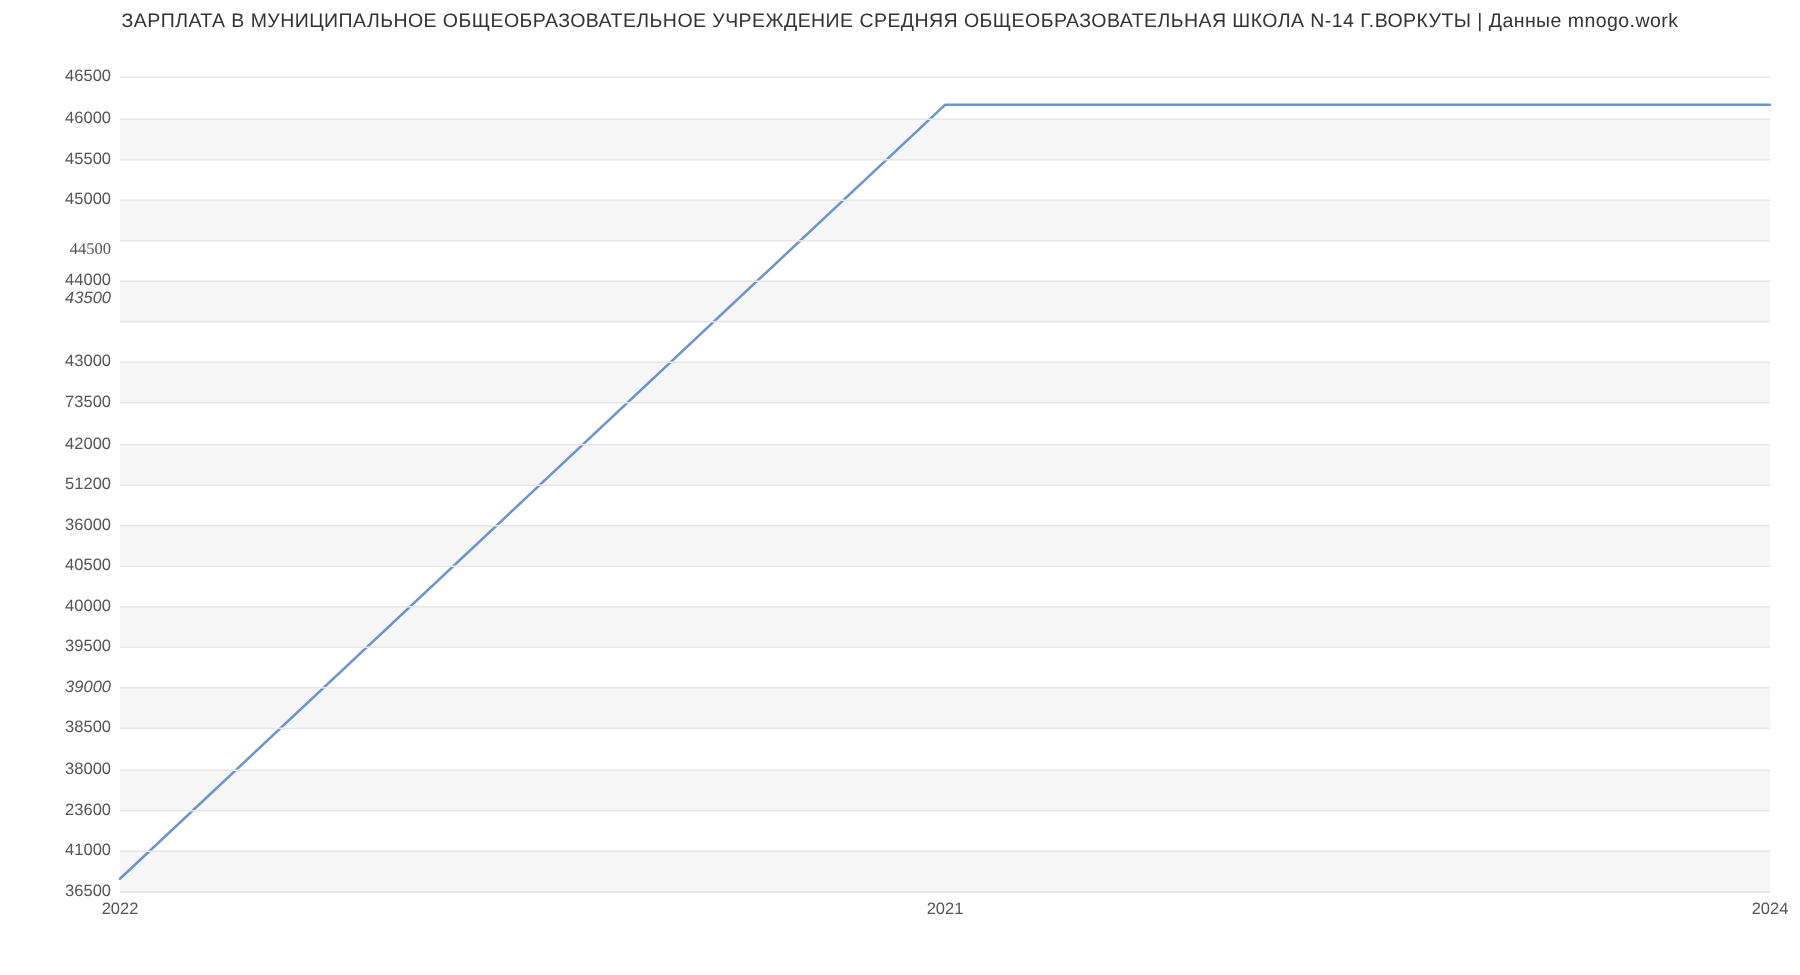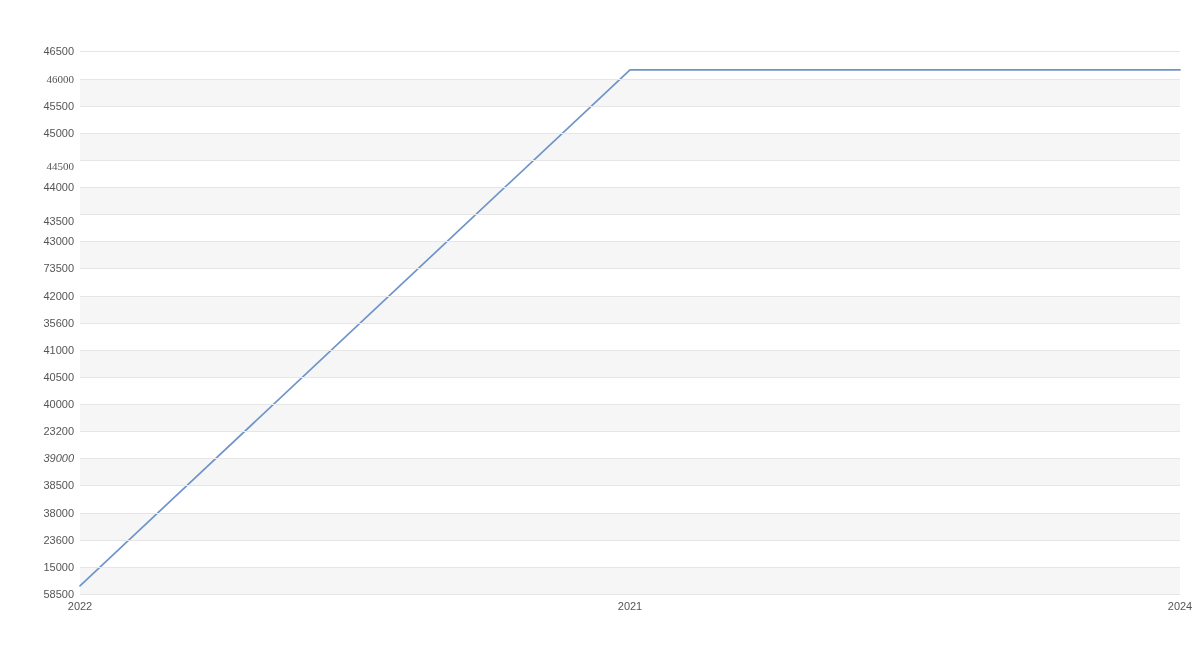--- a/index.html
+++ b/index.html
@@ -76,20 +76,21 @@
     stroke: #6f94c9;
     stroke-width: 1.7;
     stroke-linejoin: round;
     stroke-linecap: round;
   }
 </style>
 </head>
 <body>
 
 <div class="chart-container">
+  <div class="chart-title">ЗАРПЛАТА В МУНИЦИПАЛЬНОЕ ОБЩЕОБРАЗОВАТЕЛЬНОЕ УЧРЕЖДЕНИЕ СРЕДНЯЯ ОБЩЕОБРАЗОВАТЕЛЬНАЯ ШКОЛА N-14 Г.ВОРКУТЫ | Данные mnogo.work</div>
 
   <div class="plot-area">
       <div class="band" style="top: 32.5545px; height: 27.1287px;"></div>
       <div class="band" style="top: 86.8119px; height: 27.1287px;"></div>
       <div class="band" style="top: 141.069px; height: 27.1287px;"></div>
       <div class="band" style="top: 195.327px; height: 27.1287px;"></div>
       <div class="band" style="top: 249.584px; height: 27.1287px;"></div>
       <div class="band" style="top: 303.842px; height: 27.1287px;"></div>
       <div class="band" style="top: 358.099px; height: 27.1287px;"></div>
       <div class="band" style="top: 412.356px; height: 27.1287px;"></div>
@@ -113,37 +114,37 @@
       <div class="gridline" style="top: 222.455px;"></div>
       <div class="gridline" style="top: 195.327px;"></div>
       <div class="gridline" style="top: 168.198px;"></div>
       <div class="gridline" style="top: 141.069px;"></div>
       <div class="gridline" style="top: 113.941px;"></div>
       <div class="gridline" style="top: 86.8119px;"></div>
       <div class="gridline" style="top: 59.6832px;"></div>
       <div class="gridline" style="top: 32.5545px;"></div>
       <div class="gridline" style="top: 5.42574px;"></div>
     </div>
-<div class="y-tick-label" style="top: 594px;">58500</div>
-    <div class="y-tick-label" style="top: 566.871px;">15000</div>
+<div class="y-tick-label" style="top: 594px;">36500</div>
+    <div class="y-tick-label" style="top: 566.871px;">41000</div>
     <div class="y-tick-label" style="top: 539.743px;">23600</div>
     <div class="y-tick-label" style="top: 512.614px;">38000</div>
     <div class="y-tick-label" style="top: 485.485px;">38500</div>
     <div class="y-tick-label" style="top: 458.356px; font-style: italic;">39000</div>
-    <div class="y-tick-label" style="top: 431.228px;">23200</div>
+    <div class="y-tick-label" style="top: 431.228px;">39500</div>
     <div class="y-tick-label" style="top: 404.099px;">40000</div>
     <div class="y-tick-label" style="top: 376.97px;">40500</div>
-    <div class="y-tick-label" style="top: 349.842px;">41000</div>
-    <div class="y-tick-label" style="top: 322.713px;">35600</div>
+    <div class="y-tick-label" style="top: 349.842px;">36000</div>
+    <div class="y-tick-label" style="top: 322.713px;">51200</div>
     <div class="y-tick-label" style="top: 295.584px;">42000</div>
     <div class="y-tick-label" style="top: 268.455px;">73500</div>
     <div class="y-tick-label" style="top: 241.327px;">43000</div>
-    <div class="y-tick-label" style="top: 221px;">43500</div>
+    <div class="y-tick-label" style="top: 199px; font-style: italic;">43500</div>
     <div class="y-tick-label" style="top: 187.069px;">44000</div>
     <div class="y-tick-label" style="top: 166px; font-family: Liberation Serif, serif;">44500</div>
     <div class="y-tick-label" style="top: 132.812px;">45000</div>
     <div class="y-tick-label" style="top: 105.683px;">45500</div>
-    <div class="y-tick-label" style="top: 78.5545px; font-family: Liberation Serif, serif;">46000</div>
+    <div class="y-tick-label" style="top: 78.5545px;">46000</div>
     <div class="y-tick-label" style="top: 51.4257px;">46500</div>
     <div class="x-tick-label" style="left: 80px;">2022</div>
     <div class="x-tick-label" style="left: 630px;">2021</div>
     <div class="x-tick-label" style="left: 1180px;">2024</div>
   </div>
 
 </body></html>

